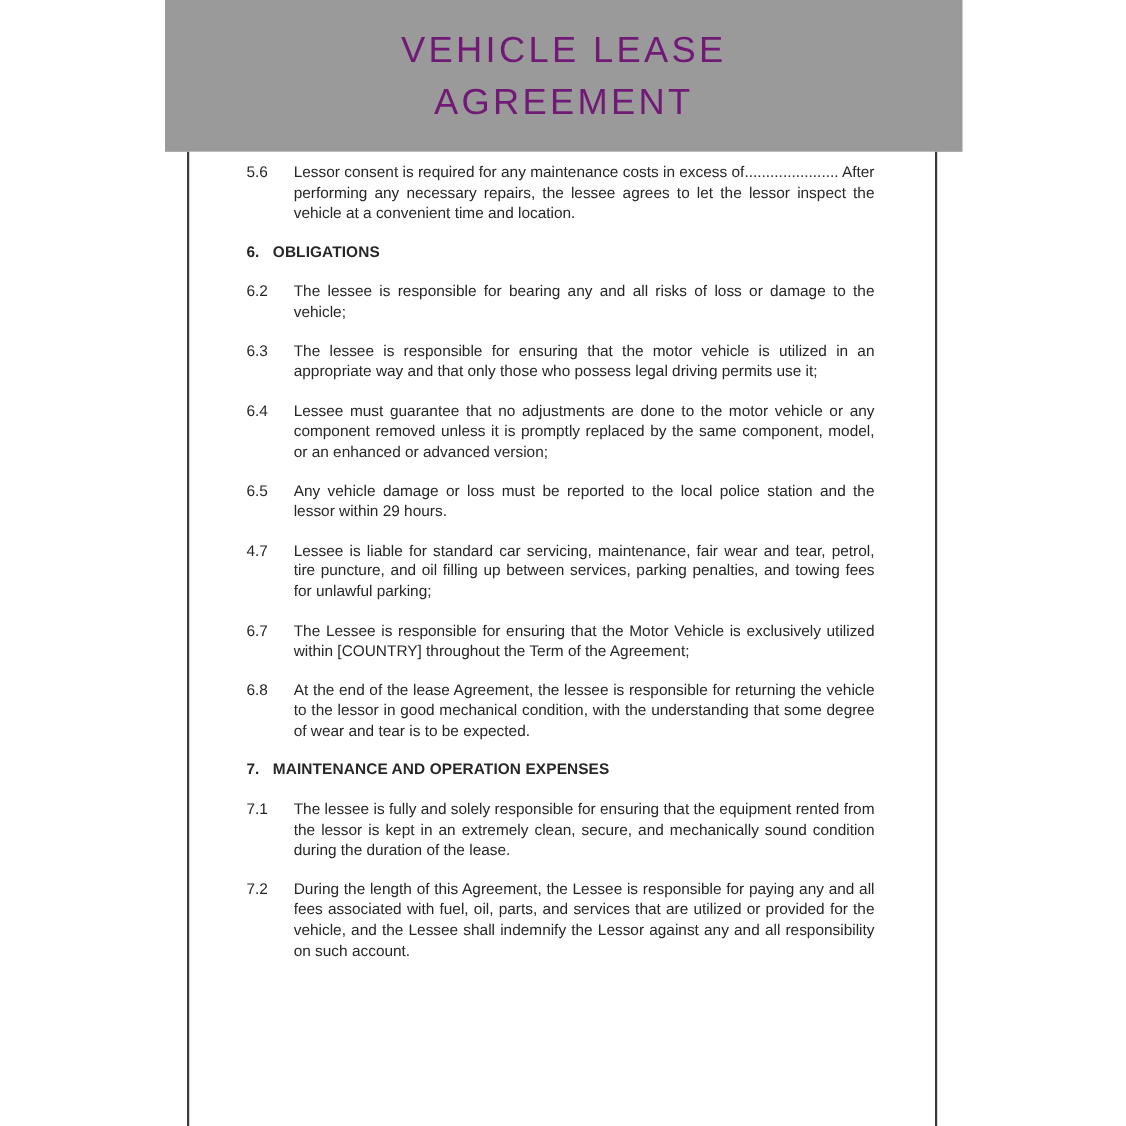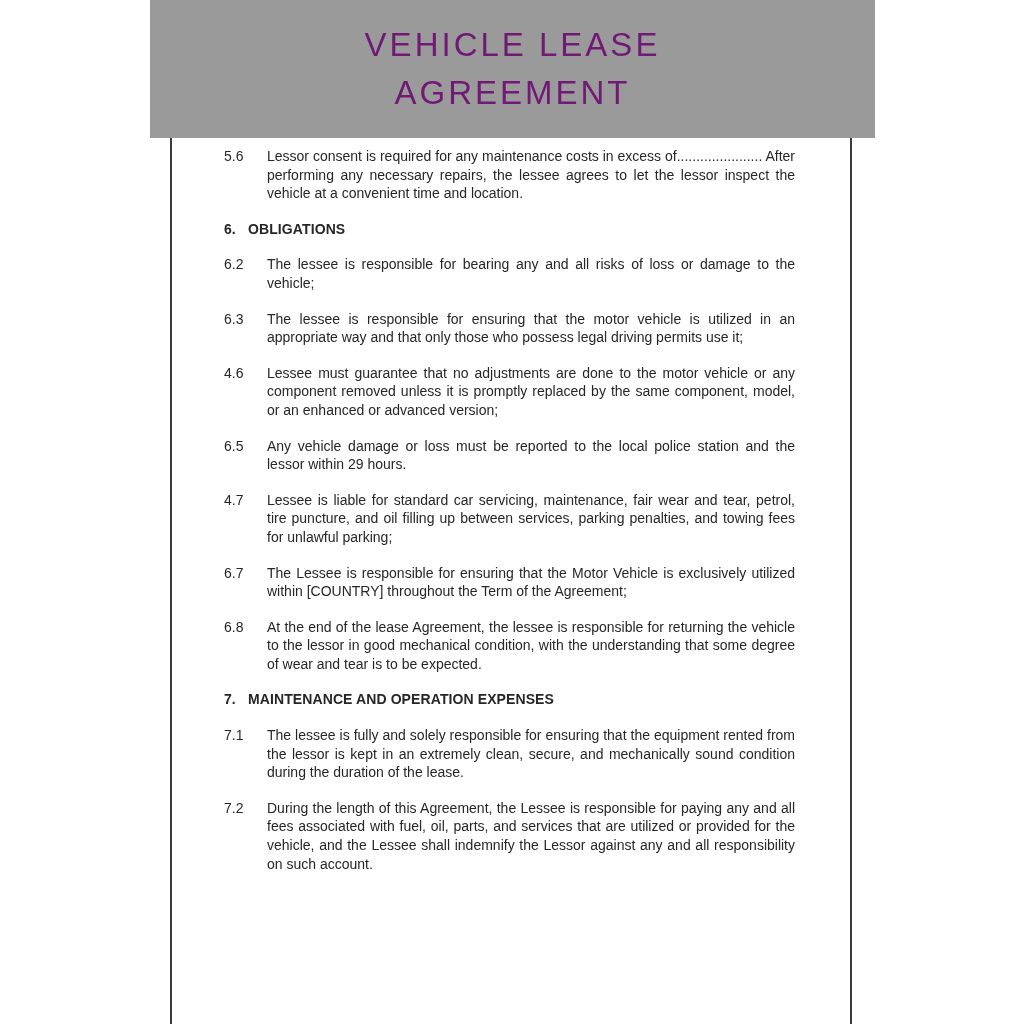--- a/index.html
+++ b/index.html
@@ -79,21 +79,21 @@
         </div>
         <div class="row">
           <span class="num">6.2</span>
           <p class="txt">The lessee is responsible for bearing any and all risks of loss or damage to the vehicle;</p>
         </div>
         <div class="row">
           <span class="num">6.3</span>
           <p class="txt">The lessee is responsible for ensuring that the motor vehicle is utilized in an appropriate way and that only those who possess legal driving permits use it;</p>
         </div>
         <div class="row">
-          <span class="num">4.6</span>
+          <span class="num">6.4</span>
           <p class="txt">Lessee must guarantee that no adjustments are done to the motor vehicle or any component removed unless it is promptly replaced by the same component, model, or an enhanced or advanced version;</p>
         </div>
         <div class="row">
           <span class="num">6.5</span>
           <p class="txt">Any vehicle damage or loss must be reported to the local police station and the lessor within 29 hours.</p>
         </div>
         <div class="row">
           <span class="num">4.7</span>
           <p class="txt">Lessee is liable for standard car servicing, maintenance, fair wear and tear, petrol, tire puncture, and oil filling up between services, parking penalties, and towing fees for unlawful parking;</p>
         </div>

